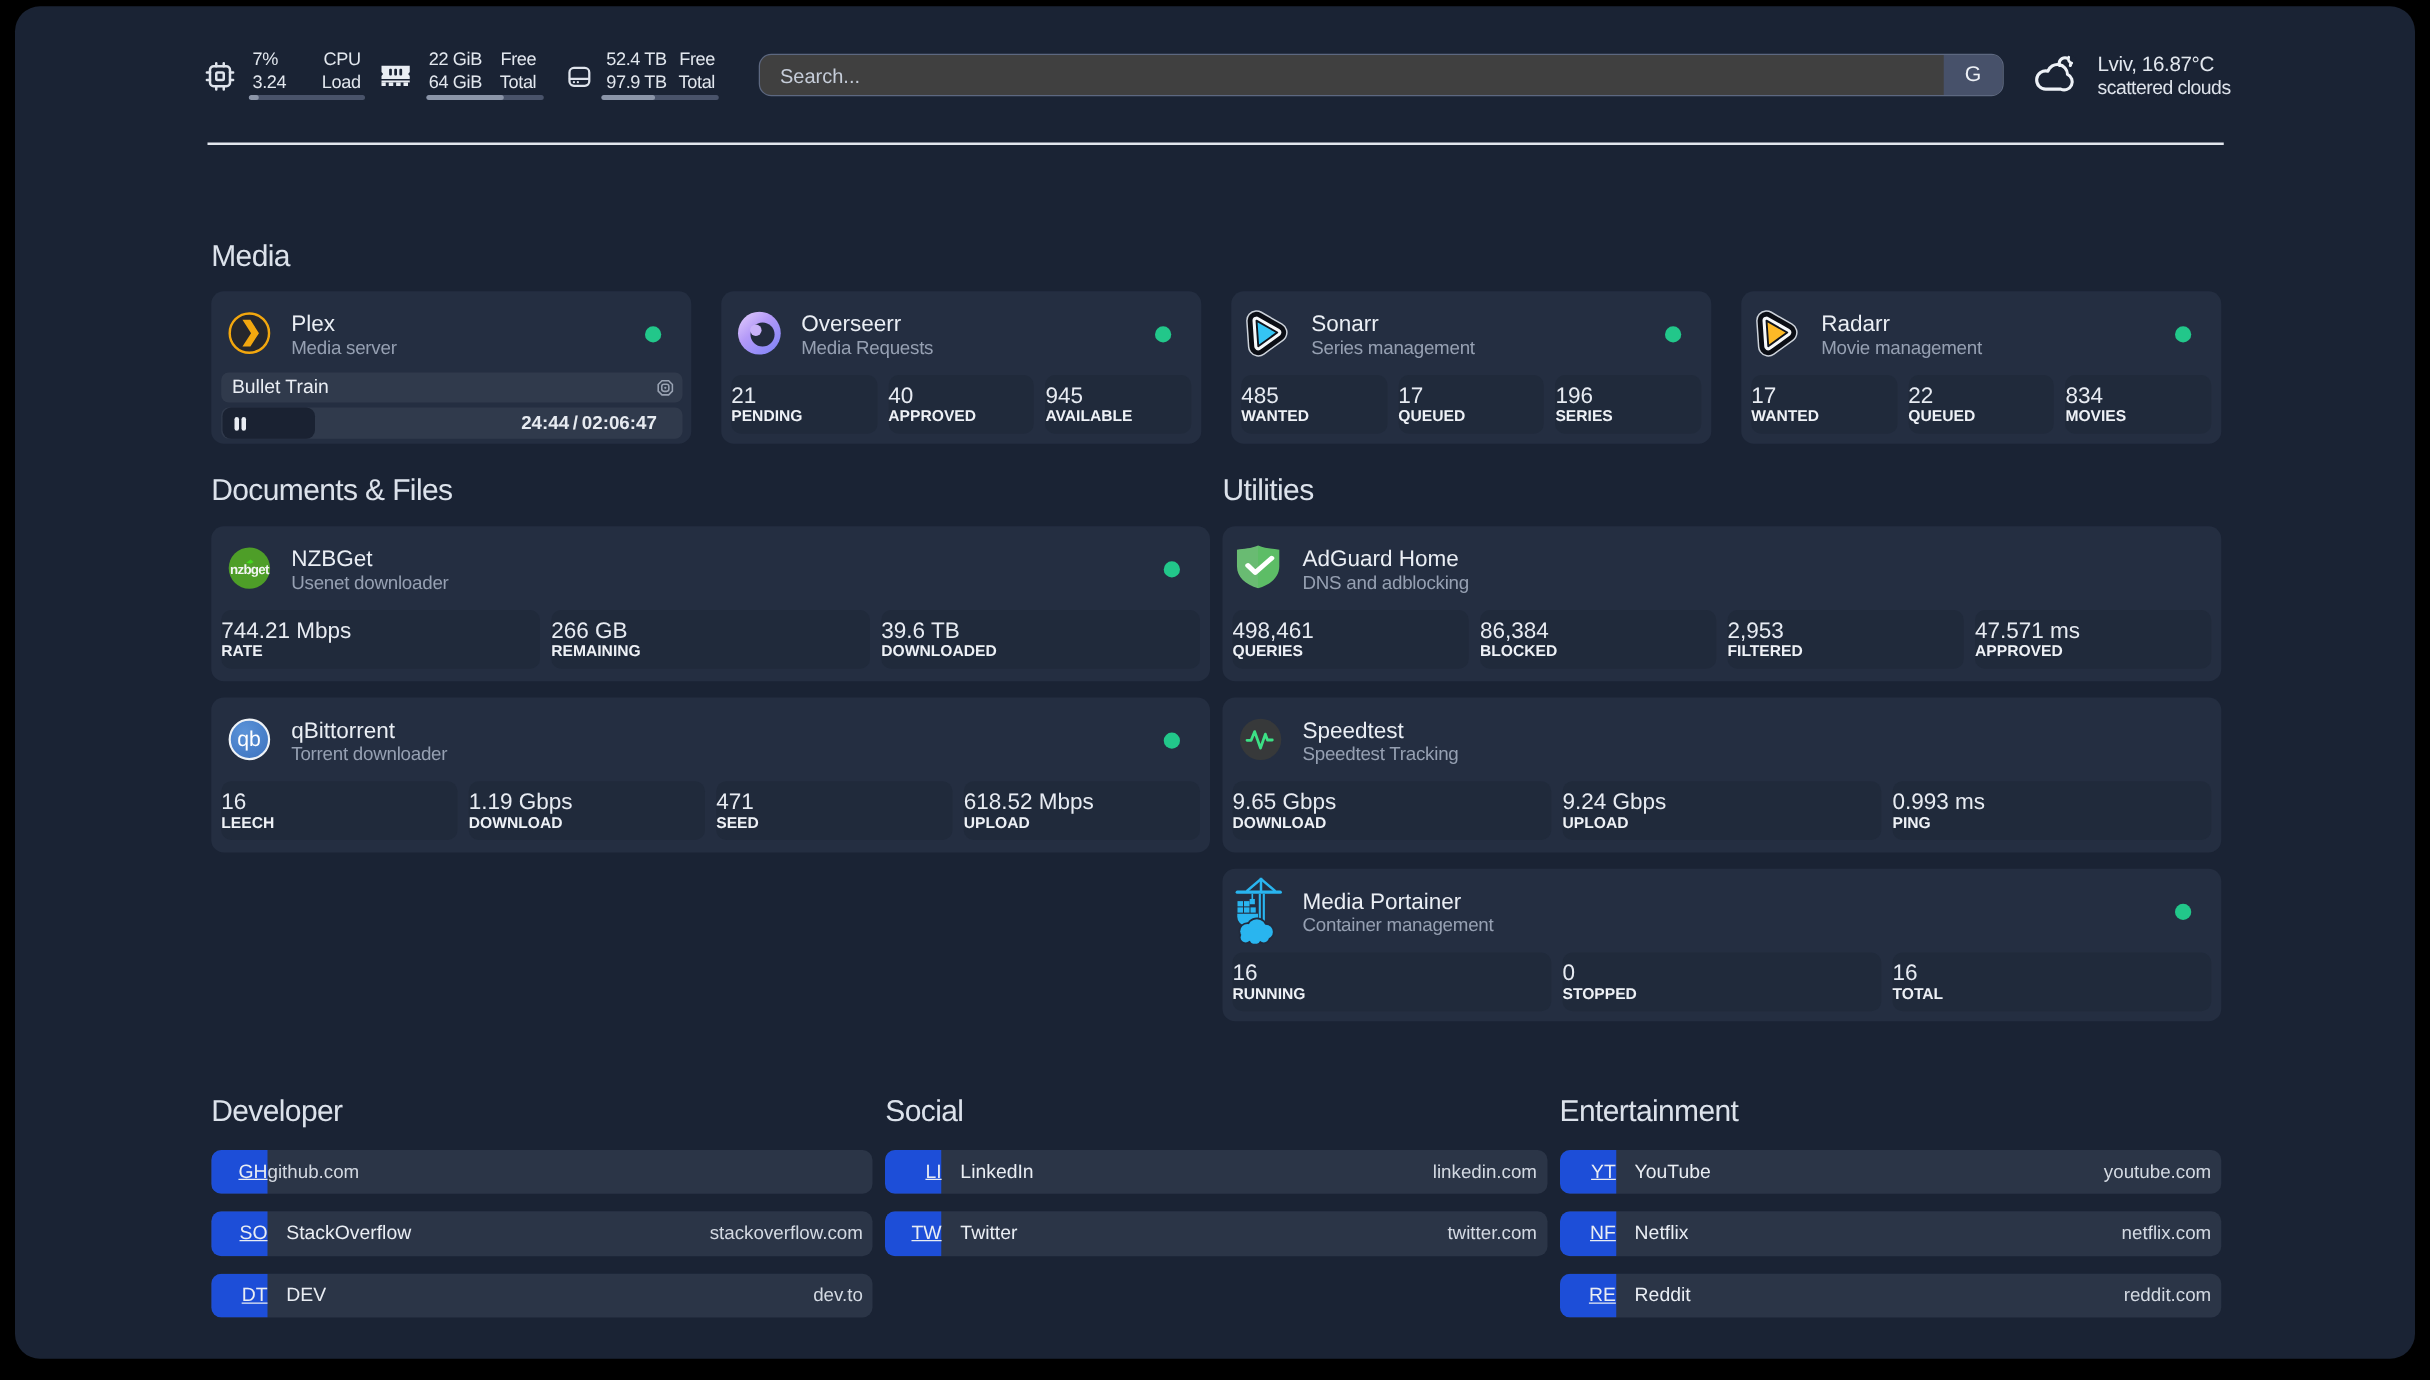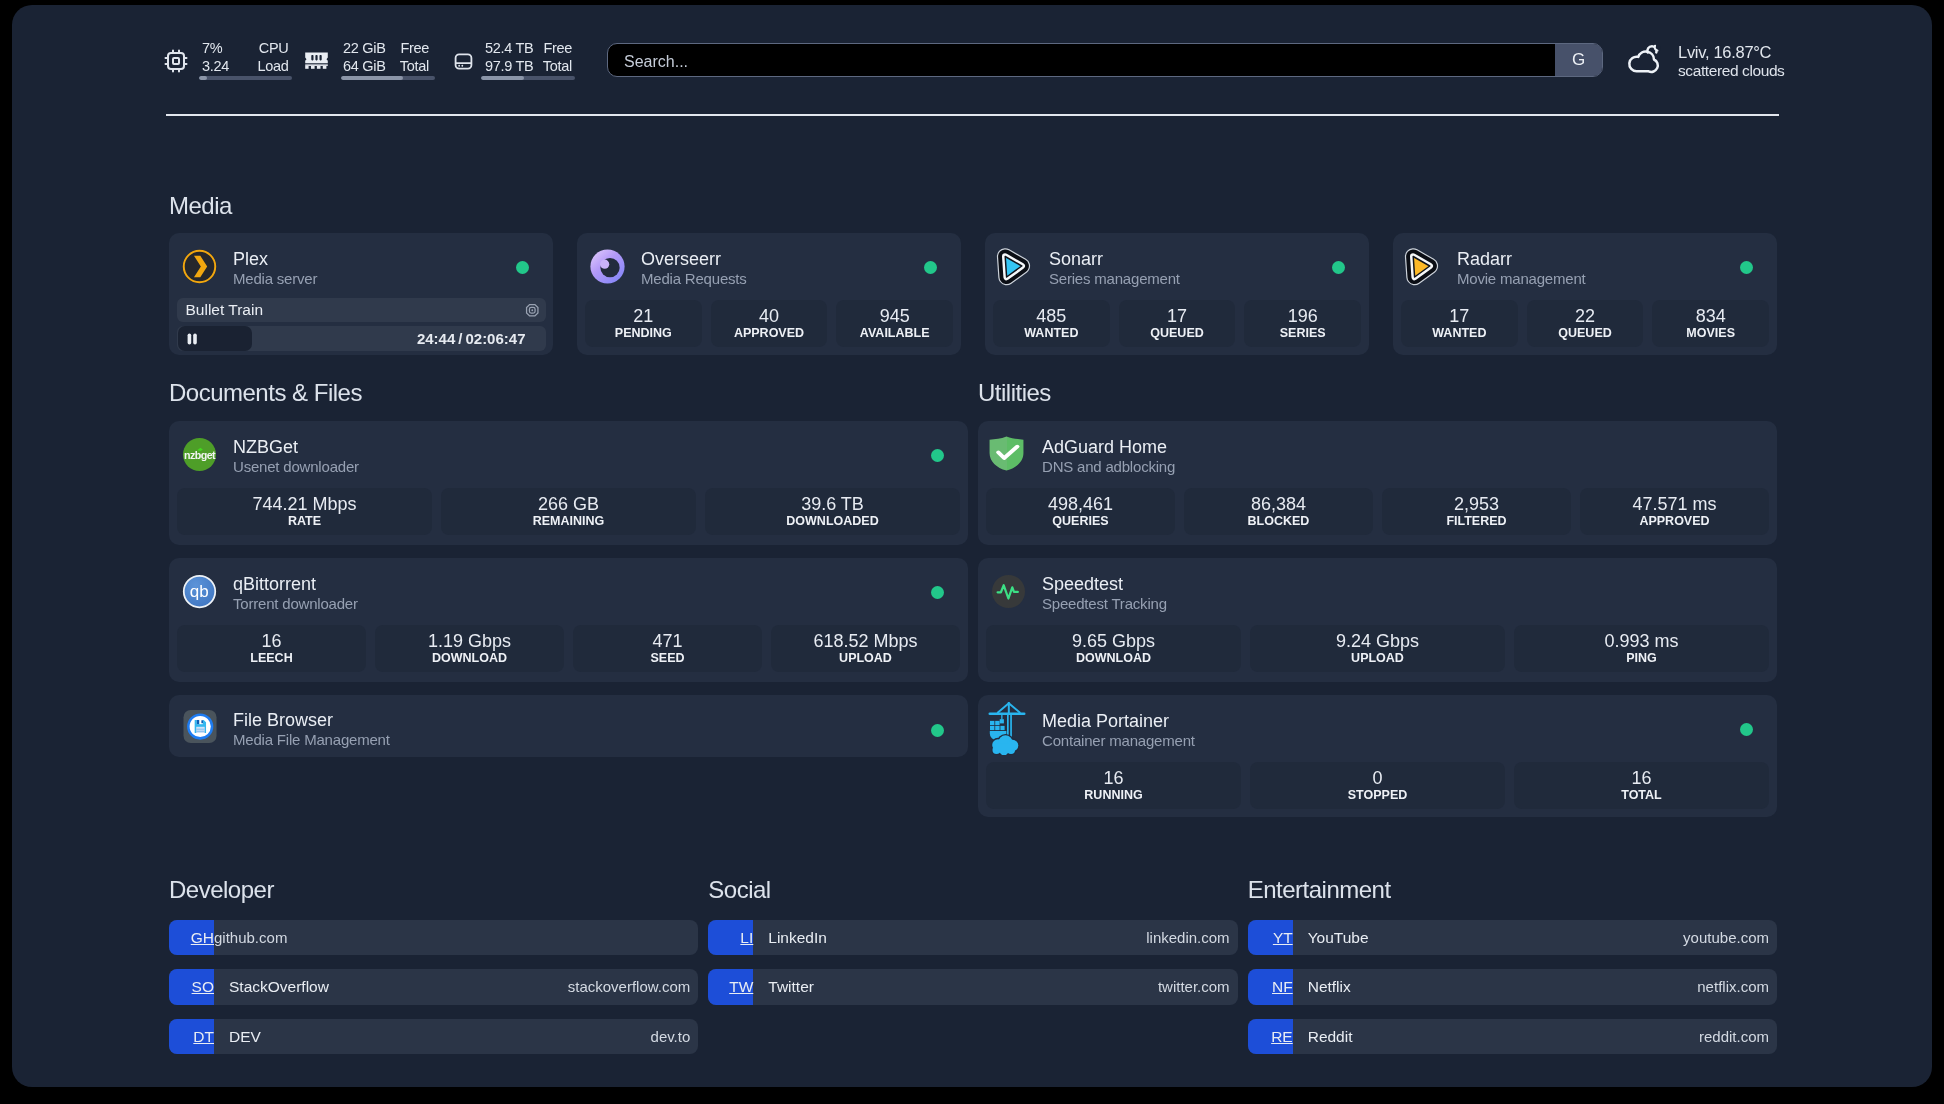--- a/index.html
+++ b/index.html
@@ -8,35 +8,35 @@
   .frame { position:absolute; left:12px; top:5px; width:1920px; height:1082px;
     border-radius:20px; background:#1a2334; overflow:hidden; }
   .abs { position:absolute; }
   
   .hicon { position:absolute; color:#dfe4ec; }
   .htxt { position:absolute; font-size:14.5px; letter-spacing:-0.3px; color:#e2e7ee; }
   .hrow { display:flex; justify-content:space-between; height:17.5px; line-height:17.5px; }
   .hbar { position:absolute; height:4.7px; border-radius:2.5px; background:#49536a; overflow:hidden; }
   .hfill { height:100%; background:#8b95a8; border-radius:2.5px; }
   .search { position:absolute; left:595px; top:38px; width:996px; height:34px;
-    border:1.5px solid #5d6880; border-radius:10px; background:#000000; }
+    border:1.5px solid #5d6880; border-radius:10px; background:#404040; }
   .search .ph { position:absolute; left:16px; top:1.5px; height:31px; line-height:31px;
     font-size:16px; color:#c6cdd9; }
   .search .gbtn { position:absolute; right:0; top:0; bottom:0; width:47px;
     background:#47516a; border-radius:0 8px 8px 0; color:#eef1f6; font-size:17px;
     text-align:center; line-height:31px; }
   
   .sechead { position:absolute; font-size:24px; color:#dce2eb; letter-spacing:-0.5px; line-height:32px; }
   .card { position:absolute; background:#242e41; border-radius:10px; }
   .icon35 { position:absolute; left:13px; top:16px; width:35px; height:35px; }
   .title { position:absolute; left:64px; top:13.5px; font-size:18px; line-height:25px; color:#eaeef4; }
   .subtitle { position:absolute; left:64px; top:36px; font-size:15px; letter-spacing:-0.2px; line-height:20px; color:#96a0b2; }
   .dot { position:absolute; width:13px; height:13px; border-radius:50%; background:#22c78a; top:27.5px; }
   .stats { position:absolute; left:8px; right:8px; top:67px; height:47px; display:flex; gap:9px; }
-  .stat { flex:1; background:#202a3b; border-radius:8px; text-align:center; color:#e7ebf2; }
+  .stat { flex:1; background:#202a3b; border-radius:8px; text-align:left; color:#e7ebf2; }
   .stat .v { font-size:18px; line-height:19px; margin-top:6.5px; }
   .stat .l { font-size:12.5px; line-height:15px; font-weight:700; margin-top:0px; color:#eef1f6; }
   
   .bm { position:absolute; width:529.3px; height:35.5px; border-radius:8px; overflow:hidden;
     display:flex; background:#2b3547; }
   .bm .ab { width:45px; background:#1d4ed8; color:#e9edf3; font-size:15.5px;
     text-align:right; line-height:35.5px; flex:none;text-decoration:underline; }
   .bm .nm { flex:1; font-size:15.5px; color:#e9edf3; line-height:35.5px; padding-left:15px; }
   .bm .dm { font-size:15px; color:#d3d9e2; line-height:35.5px; padding-right:8px; }
 </style>
@@ -294,37 +294,20 @@
         </div>
       <div class="stat">
           <div class="v">471</div>
           <div class="l">SEED</div>
         </div>
       <div class="stat">
           <div class="v">618.52 Mbps</div>
           <div class="l">UPLOAD</div>
         </div>
     </div>
-  </div>
-  <div class="card" style="left:157px;top:690px;width:799px;height:62px">
-    <svg class="icon35" style="top:14px;left:14px" viewBox="0 0 36 36">
-        <rect x="0.5" y="1" width="34" height="34" rx="7.5" fill="#4a545c"></rect>
-        <circle cx="17.7" cy="18" r="12" fill="#ffffff"></circle>
-        <circle cx="17.7" cy="18" r="12.2" fill="none" stroke="#1e7cf2" stroke-width="2.6"></circle>
-        <path d="M12 11.3 h9.3 l2.4 2.4 v11 h-11.7 z" fill="#33b7ef"></path>
-        <rect x="14.2" y="11.3" width="6.2" height="4.3" fill="#ffffff"></rect>
-        <rect x="14.2" y="11.3" width="2.5" height="4.3" fill="#0c5fb6"></rect>
-        <rect x="18.9" y="11.6" width="1.7" height="3" fill="#0c5fb6"></rect>
-        <rect x="13.6" y="18.3" width="8.7" height="6.4" fill="#cfe2f7"></rect>
-        <rect x="13.6" y="20.2" width="8.7" height="1.2" fill="#8fc1ee"></rect>
-        <rect x="13.6" y="22.4" width="8.7" height="1.2" fill="#8fc1ee"></rect>
-      </svg>
-    <div class="title" style="top:13px">File Browser</div>
-    <div class="subtitle" style="top:35px">Media File Management</div>
-    <div class="dot" style="right:24px;top:29px"></div>
   </div>
 
   <div class="sechead" style="left:966px;top:372px">Utilities</div>
   <div class="card" style="left:966px;top:416px;width:799px;height:124px">
     <svg class="icon35" style="left:11px;top:15px" viewBox="0 0 36 36">
         <defs>
           <linearGradient id="agg" x1="0" y1="0" x2="1" y2="0">
             <stop offset="0" stop-color="#69bb72"></stop>
             <stop offset="0.5" stop-color="#69bb72"></stop>
             <stop offset="0.5" stop-color="#5dbd66"></stop>

